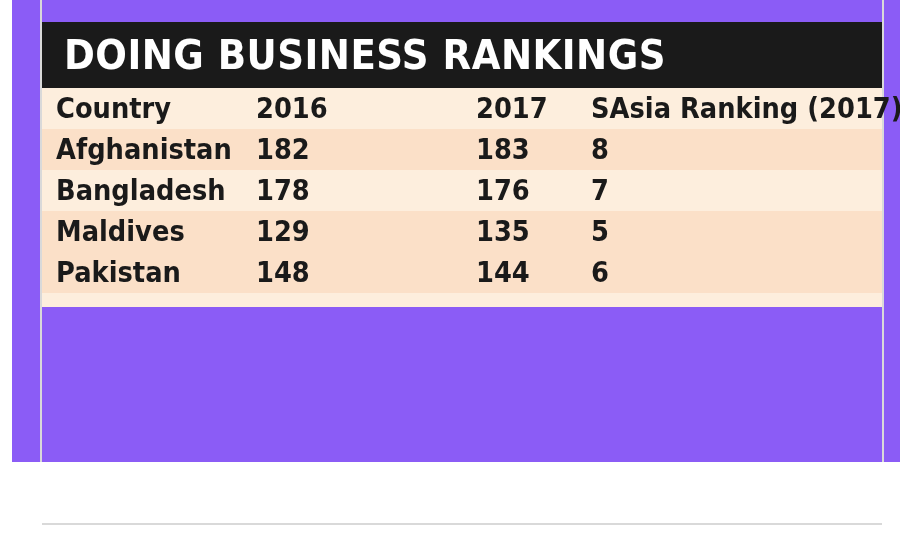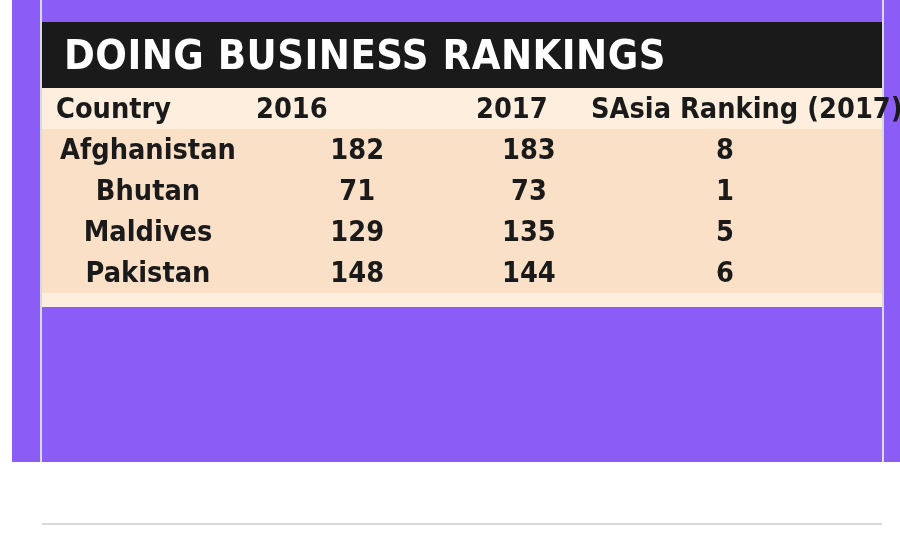--- a/index.html
+++ b/index.html
@@ -71,21 +71,21 @@
     height: 41px;
     vertical-align: middle;
     transform-origin: left center;
     white-space: nowrap;
   }
   .col-country { width: 200px; padding-left: 14px !important; }
   .col-y2016 { width: 220px; }
   .col-y2017 { width: 115px; }
   .col-sasia { width: auto; }
 
-  tr.row-alt td { background: #fbe0c8; text-align: center; }
+  tr.row-alt td { background: #fbe0c8; }
   tr.header-row td { background: #fdeedd; }
 
   .cell-inner {
     display: block;
     transform: scaleX(0.92);
     transform-origin: left center;
   }
 
   .source-row td {
     background: #fdeedd;
@@ -153,35 +153,35 @@
               <span class="cell-inner">182</span>
             </td>
           <td class="col-y2017">
               <span class="cell-inner">183</span>
             </td>
           <td class="col-sasia">
               <span class="cell-inner">8</span>
             </td>
         </tr>
 
-
-        <tr class="row-alt">
-          <td class="col-country">
-              <span class="cell-inner">Bhutan</span>
-            </td>
-          <td class="col-y2016">
-              <span class="cell-inner">71</span>
-            </td>
-          <td class="col-y2017">
-              <span class="cell-inner">73</span>
-            </td>
-          <td class="col-sasia">
-              <span class="cell-inner">1</span>
-            </td>
-        </tr>
+        <tr>
+          <td class="col-country">
+              <span class="cell-inner">Bangladesh</span>
+            </td>
+          <td class="col-y2016">
+              <span class="cell-inner">178</span>
+            </td>
+          <td class="col-y2017">
+              <span class="cell-inner">176</span>
+            </td>
+          <td class="col-sasia">
+              <span class="cell-inner">7</span>
+            </td>
+        </tr>
+
 
 
         <tr class="row-alt">
           <td class="col-country">
               <span class="cell-inner">Maldives</span>
             </td>
           <td class="col-y2016">
               <span class="cell-inner">129</span>
             </td>
           <td class="col-y2017">

